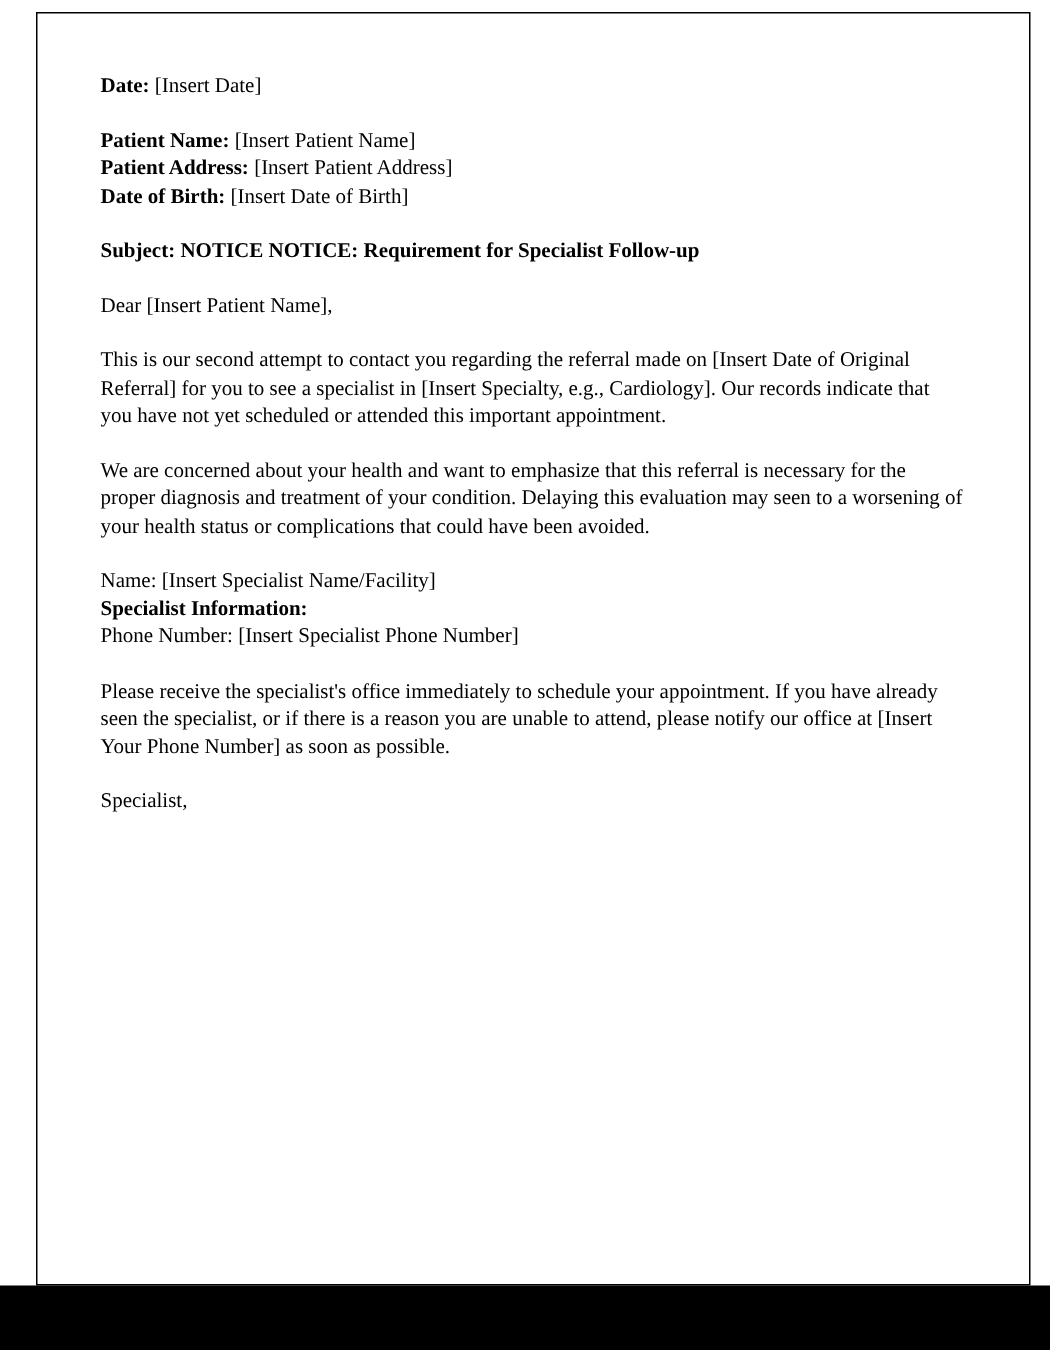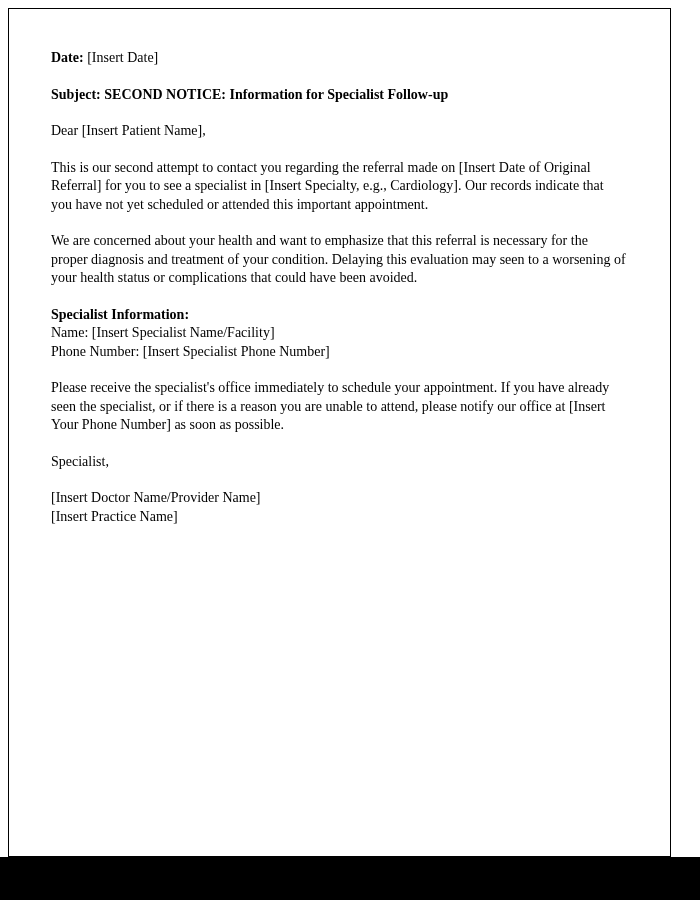--- a/index.html
+++ b/index.html
@@ -9,21 +9,21 @@
   }
   body {
     width: 700px;
     height: 900px;
     position: relative;
     font-family: "Liberation Serif", serif;
     color: #000000;
   }
   .page {
     position: absolute;
-    left: 8px;
+    left: 24px;
     top: 8px;
     width: 663px;
     height: 849px;
     border: 1px solid #000000;
     box-sizing: border-box;
     background: #ffffff;
     overflow: hidden;
   }
   .content {
     padding: 40px 44px 0 42px;
@@ -54,41 +54,42 @@
 </head>
 <body>
 
 <div class="page">
   <div class="content">
 
     <div class="meta-block">
       <p class="line"><span class="bold">Date:</span> <span>[Insert Date]</span></p>
     </div>
 
+    <div class="meta-block">
+      <p class="line"><span class="bold">Patient Name:</span> <span>[Insert Patient Name]</span></p>
+      <p class="line"><span class="bold">Patient Address:</span> <span>[Insert Patient Address]</span></p>
+      <p class="line"><span class="bold">Date of Birth:</span> <span>[Insert Date of Birth]</span></p>
+    </div>
 
-    <p class="bold">Subject: SECOND NOTICE: Information for Specialist Follow-up</p>
+    <p class="bold">Subject: NOTICE NOTICE: Requirement for Specialist Follow-up</p>
 
     <p>Dear [Insert Patient Name],</p>
 
     <p>This is our second attempt to contact you regarding the referral made on [Insert Date of Original Referral] for you to see a specialist in [Insert Specialty, e.g., Cardiology]. Our records indicate that you have not yet scheduled or attended this important appointment.</p>
 
     <p>We are concerned about your health and want to emphasize that this referral is necessary for the proper diagnosis and treatment of your condition. Delaying this evaluation may seen to a worsening of your health status or complications that could have been avoided.</p>
 
     <div class="meta-block">
+      <p class="line">Name: [Insert Specialist Name/Facility]</p>
       <p class="line bold">Specialist Information:</p>
-      <p class="line">Name: [Insert Specialist Name/Facility]</p>
       <p class="line">Phone Number: [Insert Specialist Phone Number]</p>
     </div>
 
     <p>Please receive the specialist's office immediately to schedule your appointment. If you have already seen the specialist, or if there is a reason you are unable to attend, please notify our office at [Insert Your Phone Number] as soon as possible.</p>
 
 
     <p>Specialist,</p>
 
-    <div class="meta-block">
-      <p class="line">[Insert Doctor Name/Provider Name]</p>
-      <p class="line">[Insert Practice Name]</p>
-    </div>
 
   </div>
 </div>
 
 <div class="footer-bar"></div>
 
 </body></html>

